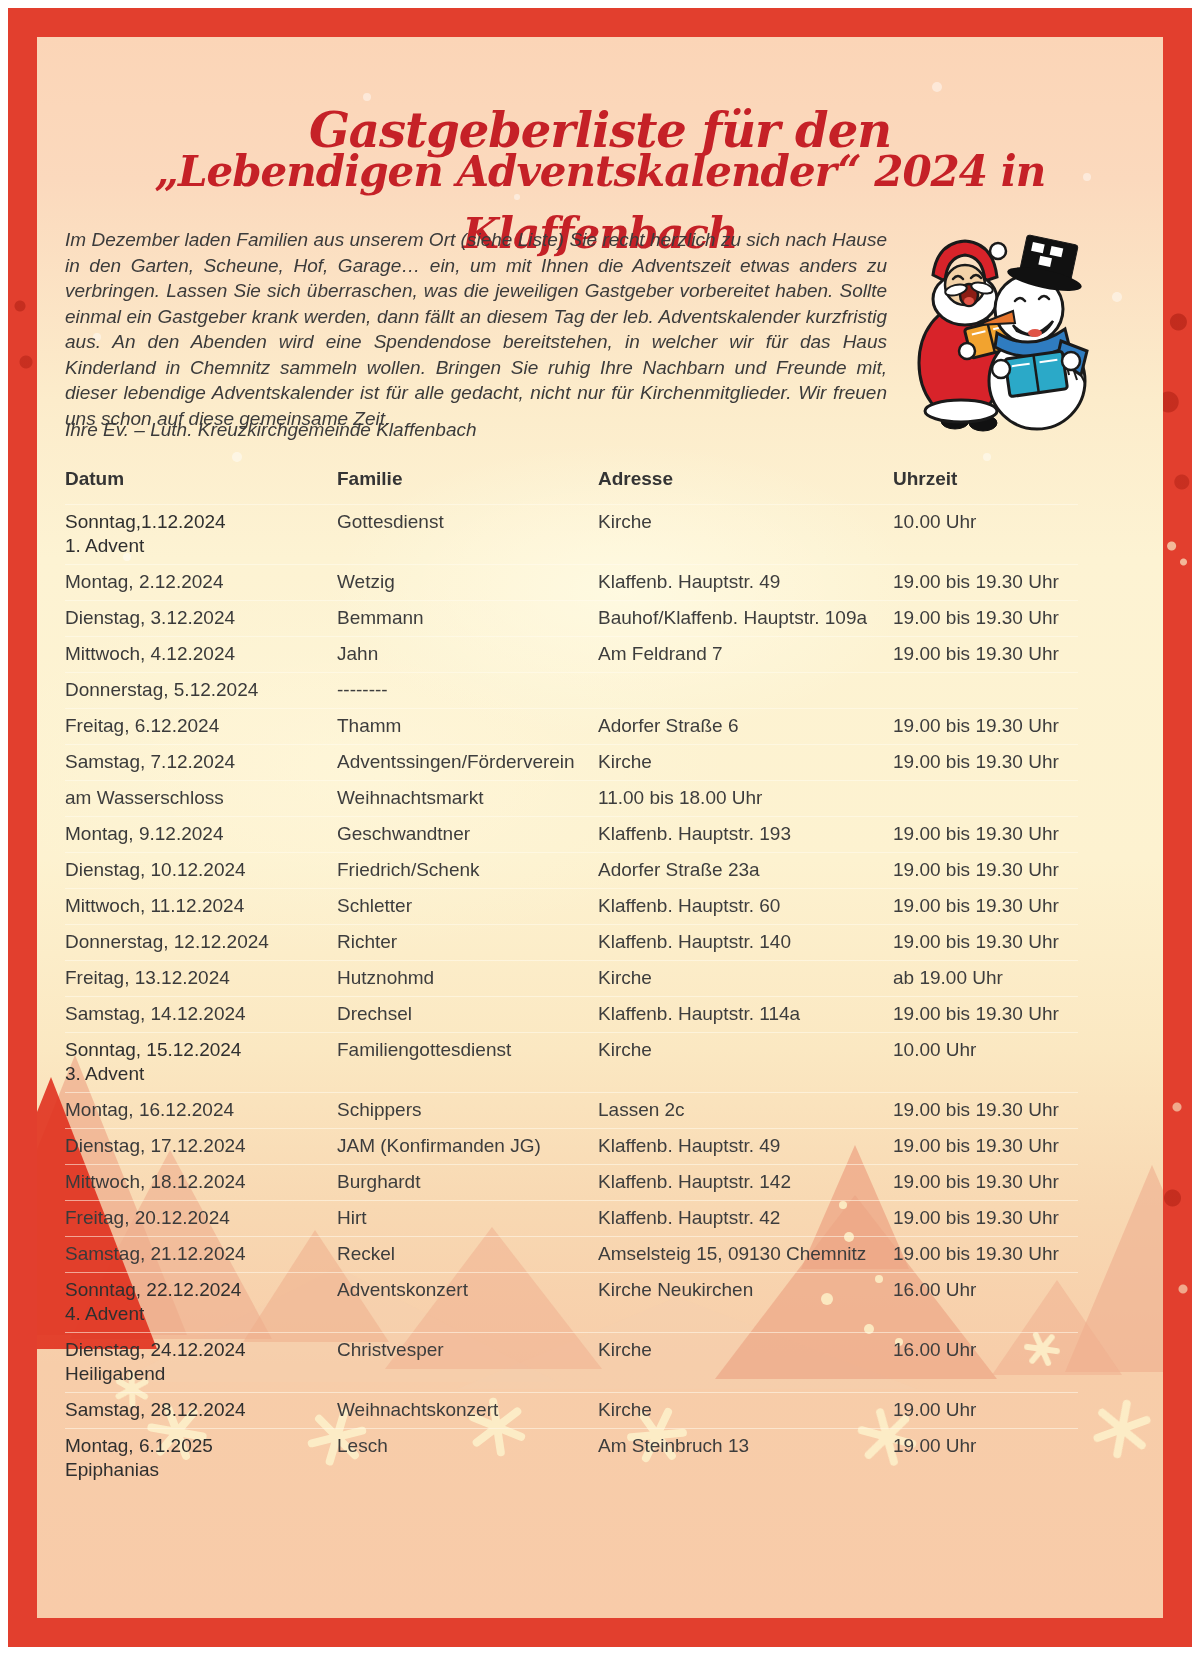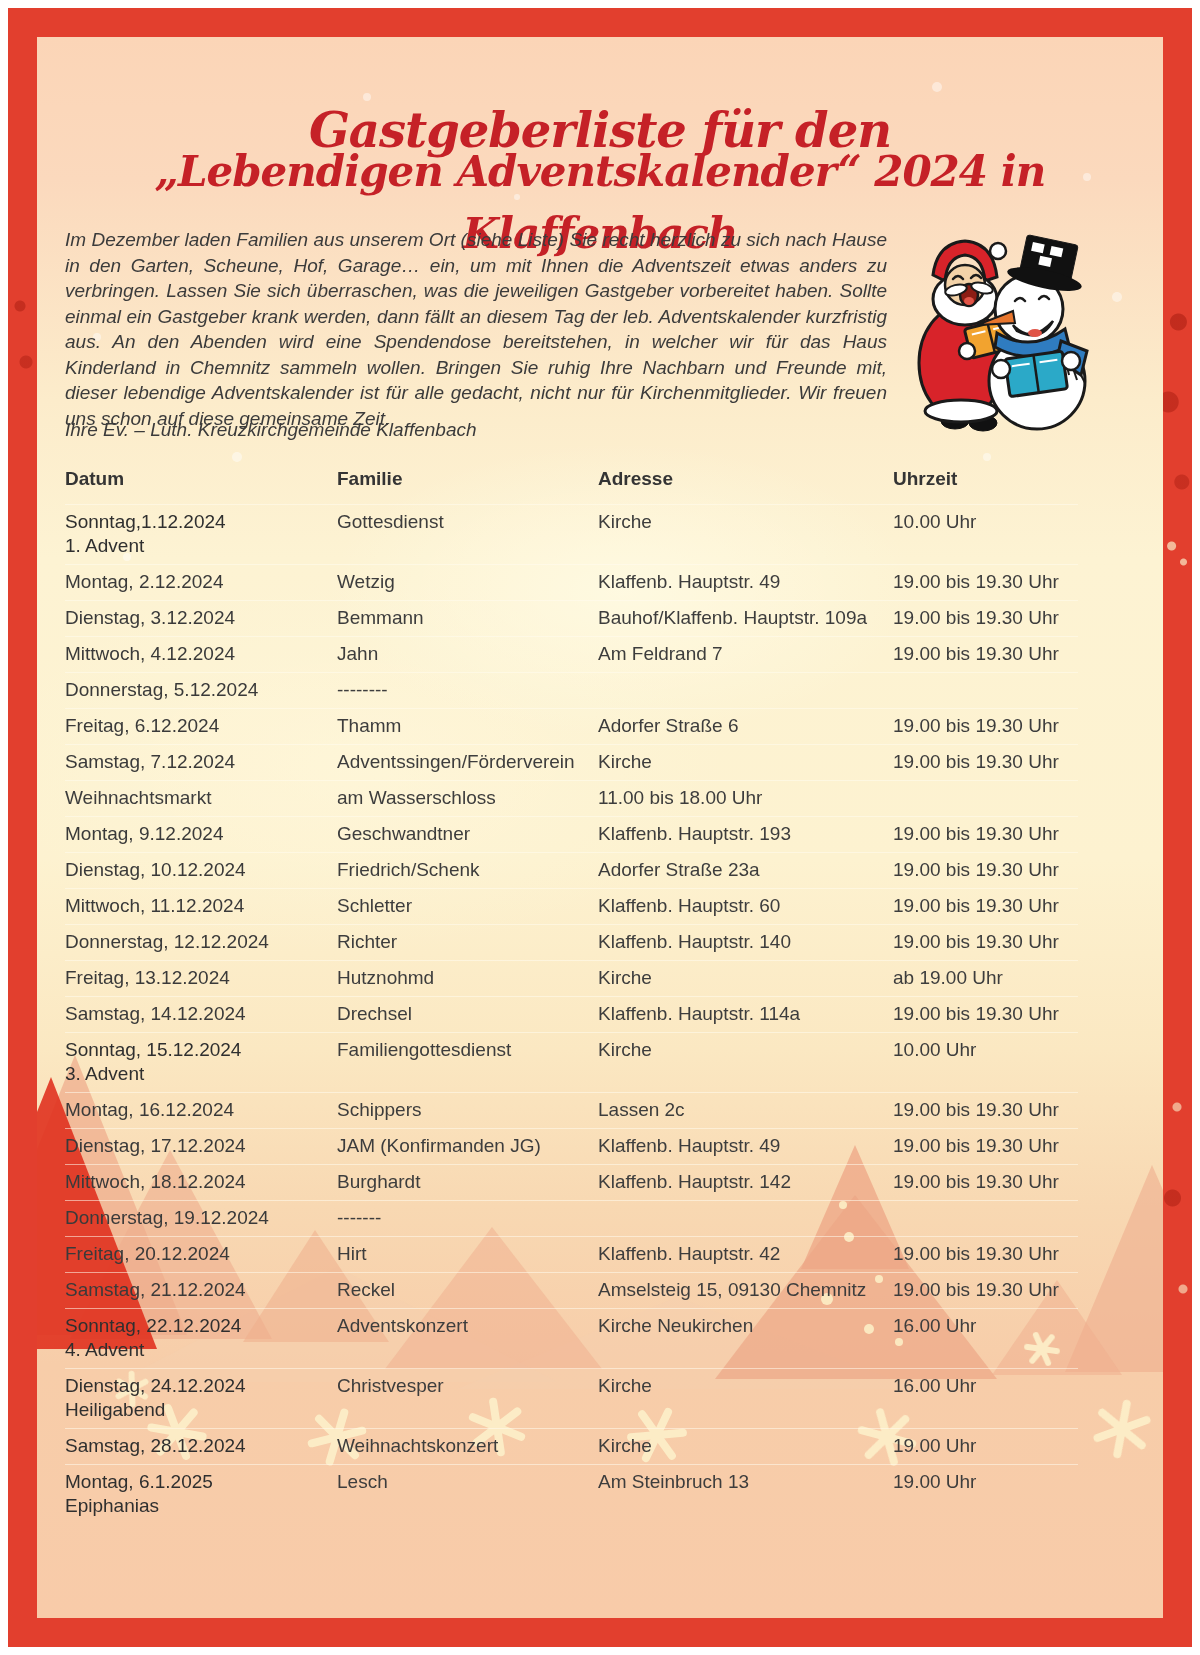--- a/index.html
+++ b/index.html
@@ -285,22 +285,22 @@
             <div class="tcell c-adresse">Adorfer Straße 6</div>
             <div class="tcell c-uhrzeit">19.00 bis 19.30 Uhr</div>
           </div>
           <div class="trow">
             <div class="tcell c-datum">Samstag, 7.12.2024</div>
             <div class="tcell c-familie">Adventssingen/Förderverein</div>
             <div class="tcell c-adresse">Kirche</div>
             <div class="tcell c-uhrzeit">19.00 bis 19.30 Uhr</div>
           </div>
           <div class="trow bold">
+            <div class="tcell c-adresse">am Wasserschloss</div>
             <div class="tcell c-familie">Weihnachtsmarkt</div>
-            <div class="tcell c-adresse">am Wasserschloss</div>
             <div class="tcell c-uhrzeit">11.00 bis 18.00 Uhr</div>
           </div>
           <div class="trow">
             <div class="tcell c-datum">Montag, 9.12.2024</div>
             <div class="tcell c-familie">Geschwandtner</div>
             <div class="tcell c-adresse">Klaffenb. Hauptstr. 193</div>
             <div class="tcell c-uhrzeit">19.00 bis 19.30 Uhr</div>
           </div>
           <div class="trow">
             <div class="tcell c-datum">Dienstag, 10.12.2024</div>
@@ -351,26 +351,20 @@
             <div class="tcell c-datum">Dienstag, 17.12.2024</div>
             <div class="tcell c-familie">JAM (Konfirmanden JG)</div>
             <div class="tcell c-adresse">Klaffenb. Hauptstr. 49</div>
             <div class="tcell c-uhrzeit">19.00 bis 19.30 Uhr</div>
           </div>
           <div class="trow">
             <div class="tcell c-datum">Mittwoch, 18.12.2024</div>
             <div class="tcell c-familie">Burghardt</div>
             <div class="tcell c-adresse">Klaffenb. Hauptstr. 142</div>
             <div class="tcell c-uhrzeit">19.00 bis 19.30 Uhr</div>
-          </div>
-          <div class="trow">
-            <div class="tcell c-datum">Donnerstag, 19.12.2024</div>
-            <div class="tcell c-familie">-------</div>
-            <div class="tcell c-adresse"></div>
-            <div class="tcell c-uhrzeit"></div>
           </div>
           <div class="trow">
             <div class="tcell c-datum">Freitag, 20.12.2024</div>
             <div class="tcell c-familie">Hirt</div>
             <div class="tcell c-adresse">Klaffenb. Hauptstr. 42</div>
             <div class="tcell c-uhrzeit">19.00 bis 19.30 Uhr</div>
           </div>
           <div class="trow">
             <div class="tcell c-datum">Samstag, 21.12.2024</div>
             <div class="tcell c-familie">Reckel</div>

